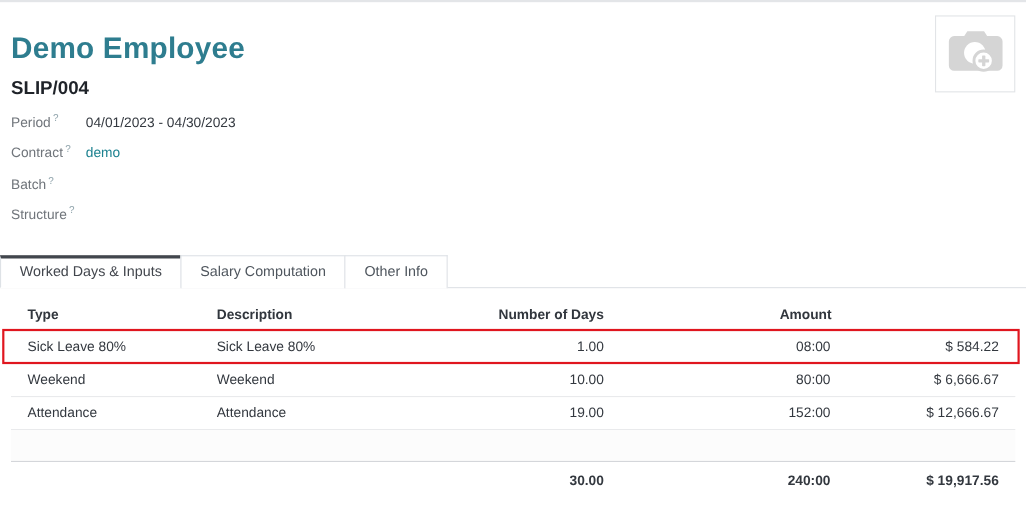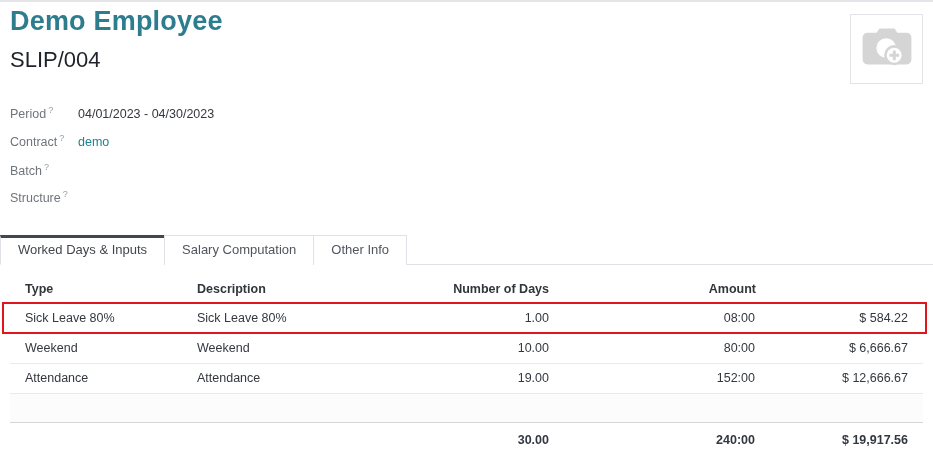--- a/index.html
+++ b/index.html
@@ -12,38 +12,38 @@
   }
   .page {
     width: 933px; height: 474px;
     border-top: 2px solid #e3e5e8;
     position: relative;
     padding: 0 10px;
   }
 
   
   .page-title {
-    margin-top: 4px;
+    margin-top: 27px;
     font-size: 27px; font-weight: 700; color: #2e7d8f;
     letter-spacing: 0.2px;
   }
   .page-subtitle {
     margin-top: 10px;
-    font-size: 22px; font-weight: 400; color: #1f2329;
+    font-size: 17px; font-weight: 700; color: #1f2329;
   }
   .avatar-box {
     position: absolute; top: 12px; right: 10px;
     width: 73px; height: 70px;
     border: 1px solid #e2e4e7; background: #fff;
     display: flex; align-items: center; justify-content: center;
     cursor: pointer;
   }
 
   
-  .fields { margin-top: 32px; }
+  .fields { margin-top: 12px; }
   .field-row { display: flex; align-items: baseline; height: 28px; }
   .field-label {
     flex: 0 0 68px; font-size: 12.5px; color: #70757b;
   }
   .field-label sup {
     font-size: 9px; color: #8fa3ab; margin-left: 2px;
   }
   .field-value { font-size: 12.5px; color: #33383f; }
   .field-value.link { color: #1d8290; cursor: pointer; }
   .field-value.empty { min-width: 120px; min-height: 14px; display: inline-block; }

